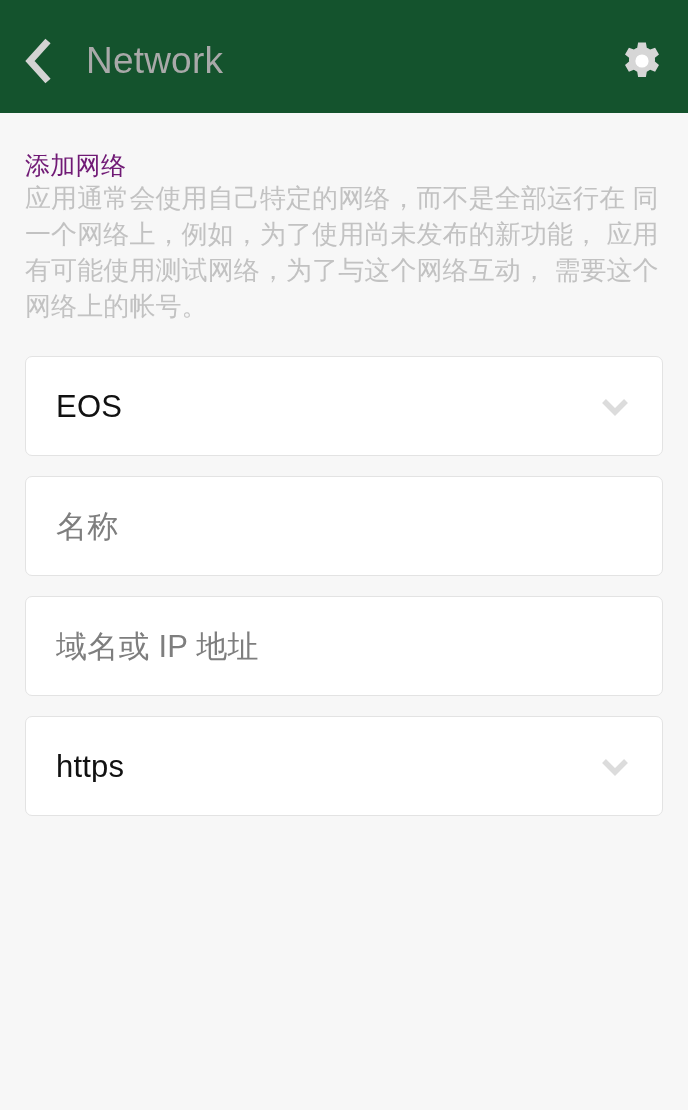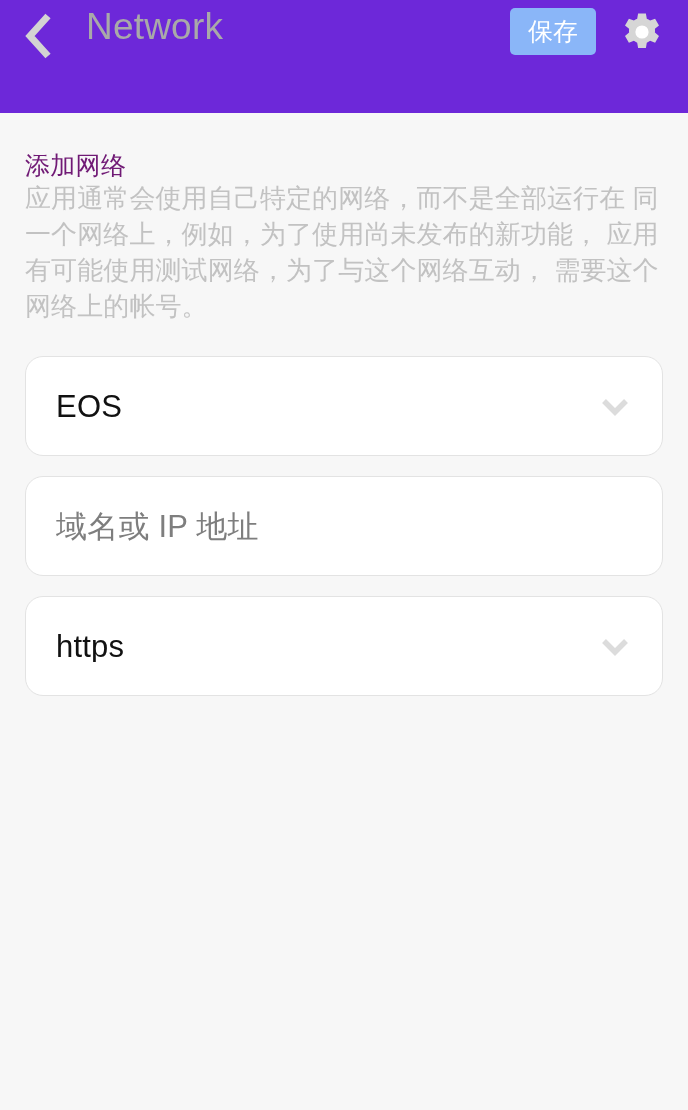--- a/index.html
+++ b/index.html
@@ -21,24 +21,24 @@
     height: 1110px;
     position: relative;
     background: #f7f7f7;
     display: flex;
     flex-direction: column;
   }
 
   
   .header {
     height: 113px;
-    background: #6d28d9;
+    background: #14532d;
     flex: 0 0 113px;
     display: flex;
-    align-items: flex-start;
+    align-items: center;
     padding: 8px 22px 0 24px;
     position: relative;
   }
 
   .back-btn {
     width: 40px;
     height: 56px;
     display: flex;
     align-items: center;
     justify-content: flex-start;
@@ -118,21 +118,21 @@
     display: flex;
     flex-direction: column;
     gap: 20px;
   }
 
   .field {
     position: relative;
     height: 100px;
     background: #ffffff;
     border: 1px solid #e3e3e3;
-    border-radius: 18px;
+    border-radius: 7px;
     display: flex;
     align-items: center;
     padding: 16px 30px;
     cursor: pointer;
   }
 
   .field-text {
     font-size: 31px;
     font-weight: 400;
     line-height: 1;
@@ -169,21 +169,20 @@
         <svg width="28" height="46" viewBox="0 0 28 46" aria-hidden="true">
           <path d="M24 3 L6 23 L24 43" fill="none" stroke="#d3d3d3" stroke-width="7" stroke-linecap="butt" stroke-linejoin="miter"></path>
         </svg>
       </span>
     </div>
 
     <div class="page-title">Network</div>
 
     <div class="header-spacer"></div>
 
-    <button class="save-button">保存</button>
 
     <div class="gear-btn">
       <span>
         <svg width="44" height="44" viewBox="0 0 44 44" aria-hidden="true">
           <path fill="#d6d6d6" d="M18.1 3.5h7.8l.9 5.2a14 14 0 0 1 3.3 1.9l5-1.9 3.9 6.8-4.1 3.3a14 14 0 0 1 0 3.8l4.1 3.3-3.9 6.8-5-1.9a14 14 0 0 1-3.3 1.9l-.9 5.2h-7.8l-.9-5.2a14 14 0 0 1-3.3-1.9l-5 1.9-3.9-6.8 4.1-3.3a14 14 0 0 1 0-3.8l-4.1-3.3 3.9-6.8 5 1.9a14 14 0 0 1 3.3-1.9z"></path>
           <circle cx="22" cy="22" r="6.6" fill="#ffffff"></circle>
         </svg>
       </span>
     </div>
 
@@ -198,20 +197,23 @@
     <div class="form-list">
         <div class="field">
           <span class="field-text value">EOS</span>
           <span class="chevron-down">
             <svg width="34" height="34" viewBox="0 0 34 34" aria-hidden="true">
               <path d="M6 12 L17 23 L28 12" fill="none" stroke="#dcdcdc" stroke-width="5.5" stroke-linecap="butt" stroke-linejoin="miter"></path>
             </svg>
           </span>
         </div>
         <div class="field">
+          <span class="field-text placeholder">名称</span>
+        </div>
+        <div class="field">
           <span class="field-text placeholder">域名或 IP 地址</span>
         </div>
         <div class="field">
           <span class="field-text value">https</span>
           <span class="chevron-down">
             <svg width="34" height="34" viewBox="0 0 34 34" aria-hidden="true">
               <path d="M6 12 L17 23 L28 12" fill="none" stroke="#dcdcdc" stroke-width="5.5" stroke-linecap="butt" stroke-linejoin="miter"></path>
             </svg>
           </span>
         </div>

